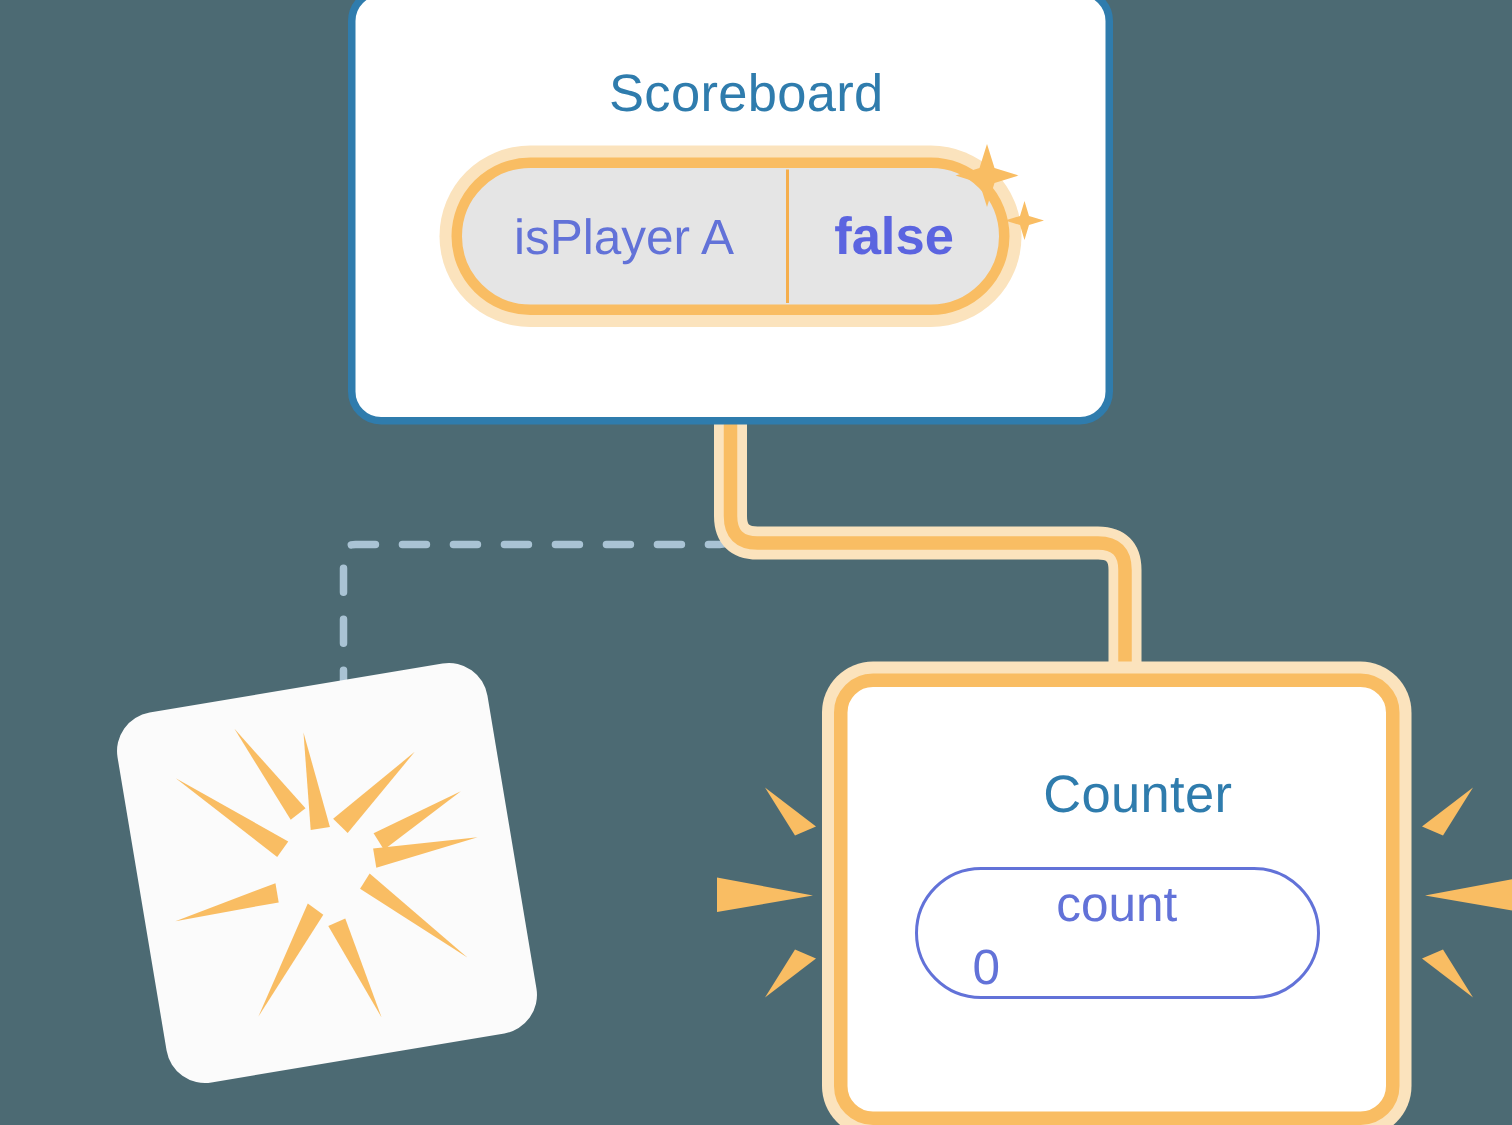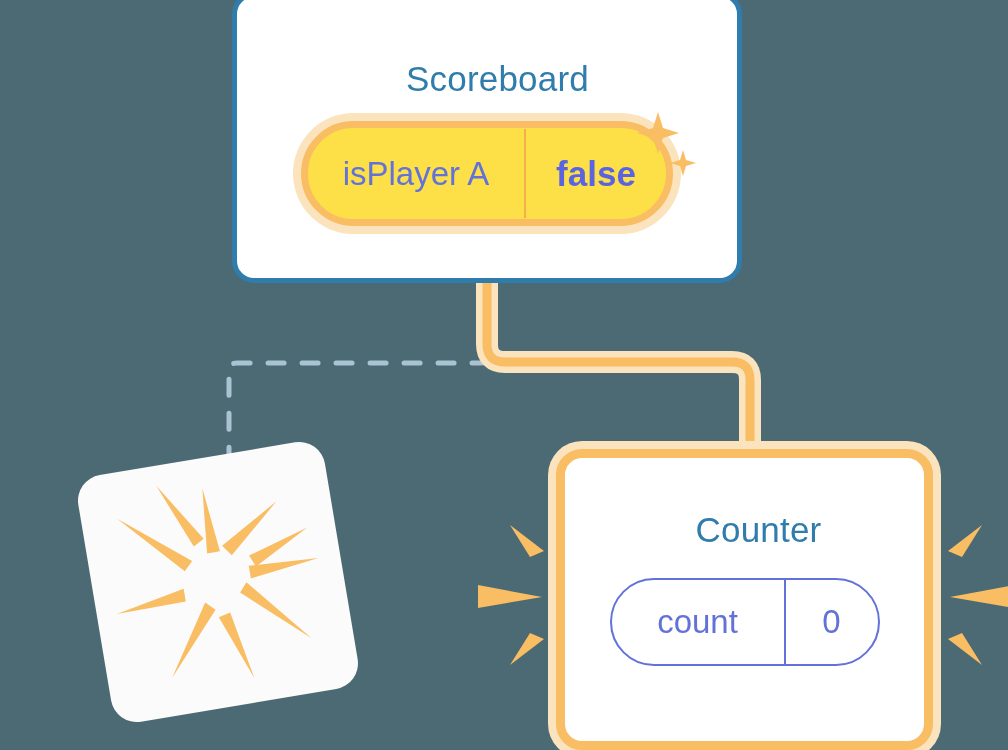--- a/index.html
+++ b/index.html
@@ -37,38 +37,38 @@
     z-index: 5;
   }
   .card-title {
     text-align: center;
     color: #2f7cad;
     font-size: 35px;
     font-weight: 400;
     letter-spacing: 0.2px;
   }
   .card-scoreboard .card-title {
-    margin-top: 62px;
+    margin-top: 46px;
     padding-left: 21px;
   }
 
   
   .pill-wrap {
     position: relative;
     display: flex;
     justify-content: center;
     margin-top: 22px;
   }
   .pill-hl {
     position: relative;
     display: flex;
     align-items: stretch;
     height: 105px;
     border-radius: 53px;
-    background: #fde047;
+    background: #e5e5e5;
     border: 7px solid #f9bd63;
     box-shadow: 0 0 0 8px #fbe3bd;
     box-sizing: border-box;
   }
   .pill-hl .pill-key {
     display: flex;
     align-items: center;
     justify-content: center;
     min-width: 216px;
     padding: 0 12px;
@@ -124,20 +124,21 @@
     display: flex;
     align-items: stretch;
     height: 88px;
     margin: 28px auto 0 auto;
     width: 270px;
     border: 2px solid #6272d8;
     border-radius: 44px;
     background: #ffffff;
     box-sizing: border-box;
     overflow: hidden;
+    flex-direction: column;
   }
   .pill-plain .pill-key {
     flex: 1 1 auto;
     display: flex;
     align-items: center;
     justify-content: center;
     font-size: 33px;
     color: #6272d8;
   }
   .pill-plain .pill-div {

